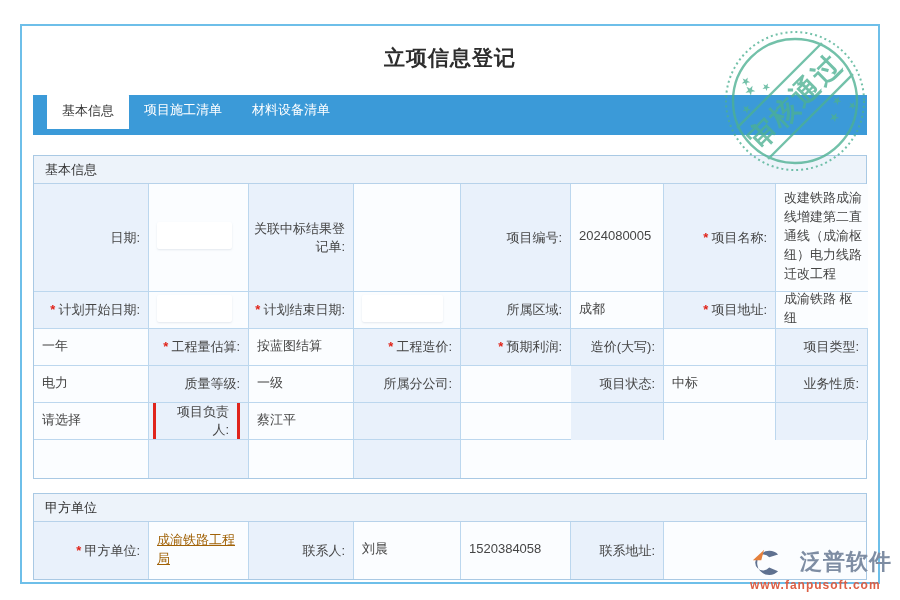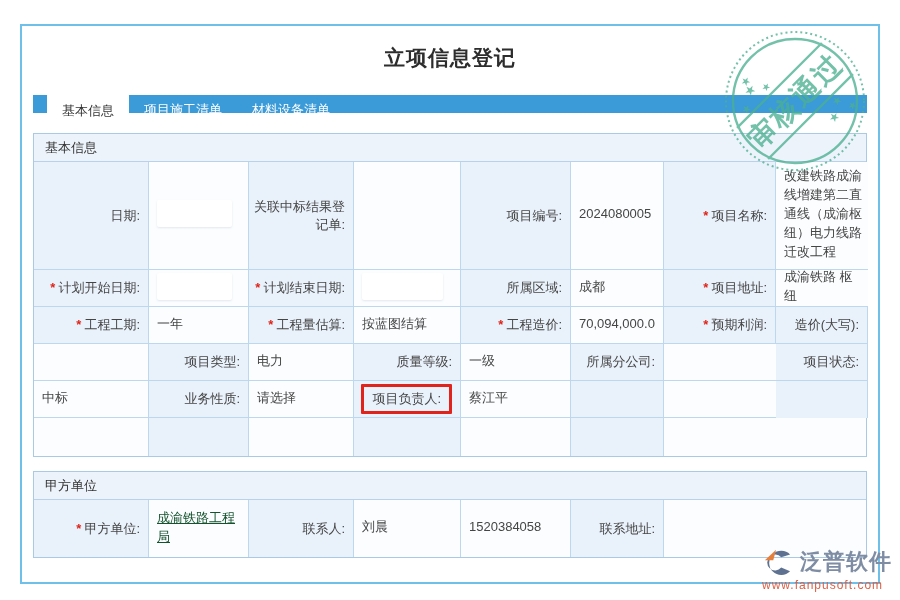--- a/index.html
+++ b/index.html
@@ -6,21 +6,21 @@
   html,body { width:900px; height:600px; background:#fff;
     font-family:"Liberation Sans","DejaVu Sans",sans-serif; }
   .page { position:relative; width:900px; height:600px; background:#fff; overflow:hidden; }
 
   .panel { position:absolute; left:20px; top:24px; width:860px; height:560px;
     background:#fff; border:2px solid #6ebfe9; }
 
   .page-title { margin-top:18px; text-align:center; font-size:21px; font-weight:bold;
     color:#2d2d2d; letter-spacing:1px; }
 
-  .tabbar { position:relative; margin:23px 11px 0 11px; height:18px; background:#3b9ad8; }
+  .tabbar { position:relative; margin:23px 11px 0 11px; height:40px; background:#3b9ad8; }
   .tab { display:inline-block; padding:0 15px; line-height:30px; font-size:13px;
     color:#fff; cursor:pointer; vertical-align:top; }
   .tab.active { position:relative; top:-3px; height:37px; line-height:37px;
     background:#fff; color:#333; border-radius:4px 4px 0 0; margin-left:14px; }
 
   .section { margin:20px 11px 0 11px; border:1px solid #a9c9e4; background:#fbfdff; }
   .section + .section { margin-top:14px; }
   .sec-header { height:28px; line-height:28px; padding-left:11px; background:#edf3fa;
     border-bottom:1px solid #b7d2ea; font-size:13px; color:#333; }
 
@@ -31,29 +31,29 @@
   .cell.lastrow { border-bottom:none; }
   .cell.label { background:#e9f1fb; justify-content:flex-end; text-align:right;
     padding:3px 8px 3px 4px; line-height:18px; }
   .cell.value { background:#fbfdff; justify-content:flex-start; text-align:left;
     padding:4px 4px 8px 8px; line-height:19px; }
   .star { color:#e02318; font-weight:bold; margin-right:3px; }
   .hibox { display:inline-block; border:3px solid #e0241b; border-radius:1px;
     padding:3px 8px; }
   .inputbox { width:86%; height:27px; background:#fff; border-radius:2px;
     box-shadow:0 1px 2px rgba(120,140,160,0.18); }
-  a.cell-link { color:#14532d; }
+  a.cell-link { color:#a16207; }
 
   .stamp { position:absolute; left:720px; top:26px; width:150px; height:150px;
     opacity:0.78; z-index:60; pointer-events:none; }
 
   .logo { position:absolute; right:8px; bottom:8px; z-index:55; text-align:left; }
-  .logo-row { display:flex; align-items:center; gap:8px; }
+  .logo-row { display:flex; align-items:center; gap:20px; }
   .logo-text { font-size:22px; font-weight:bold; color:#7e8da3; letter-spacing:1px; }
-  .logo-url { font-size:12px; font-weight:normal; color:#dd5f45; letter-spacing:1px;
+  .logo-url { font-size:12px; font-weight:bold; color:#dd5f45; letter-spacing:1px;
     margin-top:1px; }
 </style>
 </head>
 <body>
 
 <div class="page">
   <div class="panel">
     <div class="page-title">立项信息登记</div>
 
     <div class="tabbar"><div class="tab active">基本信息</div><div class="tab">项目施工清单</div><div class="tab">材料设备清单</div></div>
@@ -100,37 +100,31 @@
           </div>
           <div class="cell value">
             <span>成都</span>
           </div>
           <div class="cell label">
             <span><span class="star">*</span>项目地址:</span>
           </div>
           <div class="cell value lastcol">
             <span>成渝铁路 枢纽</span>
           </div>
-          <div class="cell label">
-            <span><span class="star">*</span>工程工期:</span>
-          </div>
           <div class="cell value">
             <span>一年</span>
           </div>
           <div class="cell label">
             <span><span class="star">*</span>工程量估算:</span>
           </div>
           <div class="cell value">
             <span>按蓝图结算</span>
           </div>
           <div class="cell label">
             <span><span class="star">*</span>工程造价:</span>
-          </div>
-          <div class="cell value">
-            <span>70,094,000.0</span>
           </div>
           <div class="cell label">
             <span><span class="star">*</span>预期利润:</span>
           </div>
           <div class="cell label">
             <span>造价(大写):</span>
           </div>
           <div class="cell value"></div>
           <div class="cell label">
             <span>项目类型:</span>

